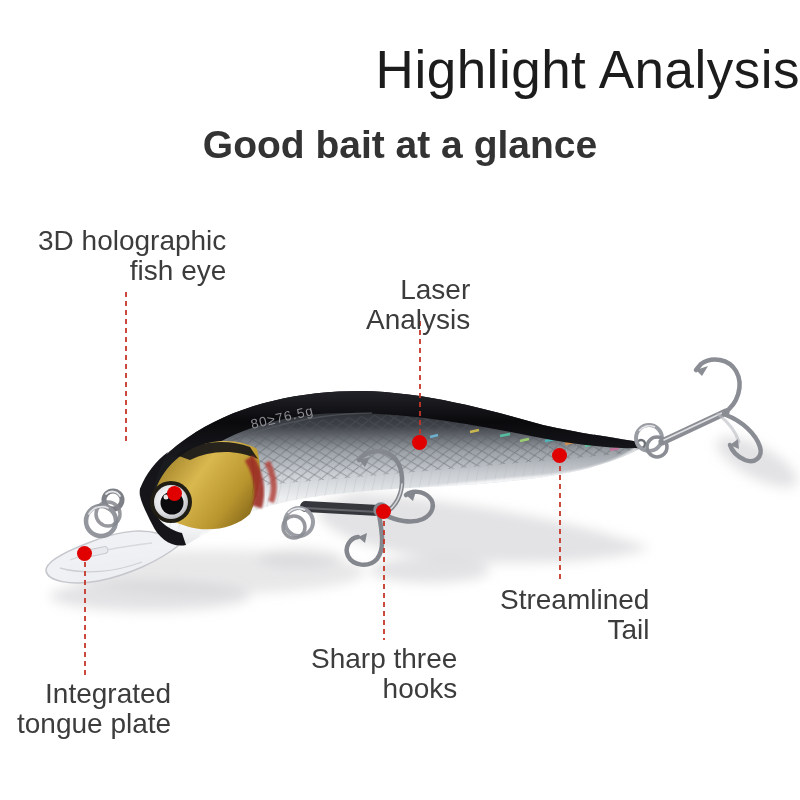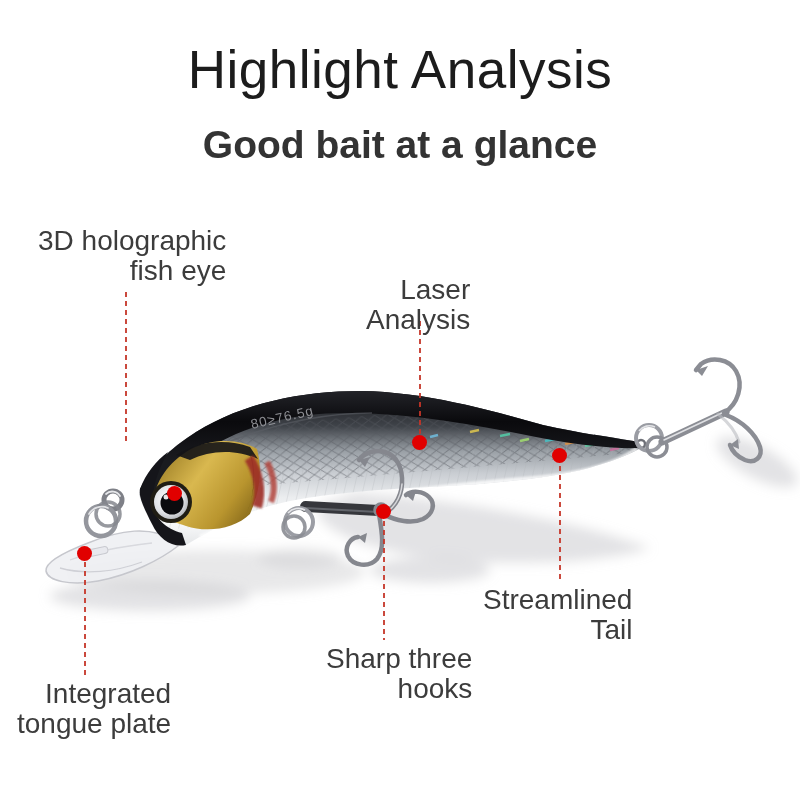--- a/index.html
+++ b/index.html
@@ -1,21 +1,21 @@
 <!DOCTYPE html>
 <html><head>
 <meta charset="utf-8">
 <style>
   html,body{margin:0;padding:0;background:#ffffff;}
   .stage{
     position:relative;width:800px;height:800px;background:#ffffff;overflow:hidden;
     font-family:"Liberation Sans", sans-serif;
   }
   .title{
-    position:absolute;top:40px;left:0;width:800px;text-align:center;
+    position:absolute;top:40px;left:0;width:800px;text-align:right;
     font-size:53px;line-height:1.15;color:#1c1c1c;font-weight:400;letter-spacing:0.5px;
   }
   .subtitle{
     position:absolute;top:122px;left:0;width:800px;text-align:center;
     font-size:39px;line-height:1.2;color:#333333;font-weight:700;
   }
   .lure-svg{position:absolute;left:0;top:0;width:800px;height:800px;}
   .callout{
     position:absolute;font-size:28px;line-height:30px;color:#3c3c3c;
     font-weight:400;white-space:nowrap;text-align:right;
@@ -26,22 +26,22 @@
       rgba(197,53,40,0.9) 0px, rgba(197,53,40,0.9) 5px,
       rgba(255,255,255,0) 5px, rgba(255,255,255,0) 9px);
   }
   .dot{
     position:absolute;width:15px;height:15px;border-radius:50%;
     background:#e10000;
   }
   
   .co-fisheye{left:38px;top:226px;}
   .co-laser{left:366px;top:259px;margin-top:16px;}
-  .co-tail{left:483px;top:585px;}
-  .co-hooks{left:311px;top:644px;margin-left:15px;}
+  .co-tail{left:500px;top:585px;}
+  .co-hooks{left:311px;top:644px;}
   .co-tongue{left:17px;top:679px;}
   .dash-fisheye{left:125px;top:292px;height:151px;}
   .dash-laser{left:419px;top:321px;height:114px;}
   .dash-tail{left:559px;top:466px;height:116px;}
   .dash-hooks{left:383px;top:521px;height:119px;}
   .dash-tongue{left:84px;top:562px;height:115px;}
   .dot-fisheye{left:167px;top:486px;}
   .dot-laser{left:412px;top:435px;}
   .dot-tail{left:552px;top:448px;}
   .dot-hooks{left:376px;top:504px;}

